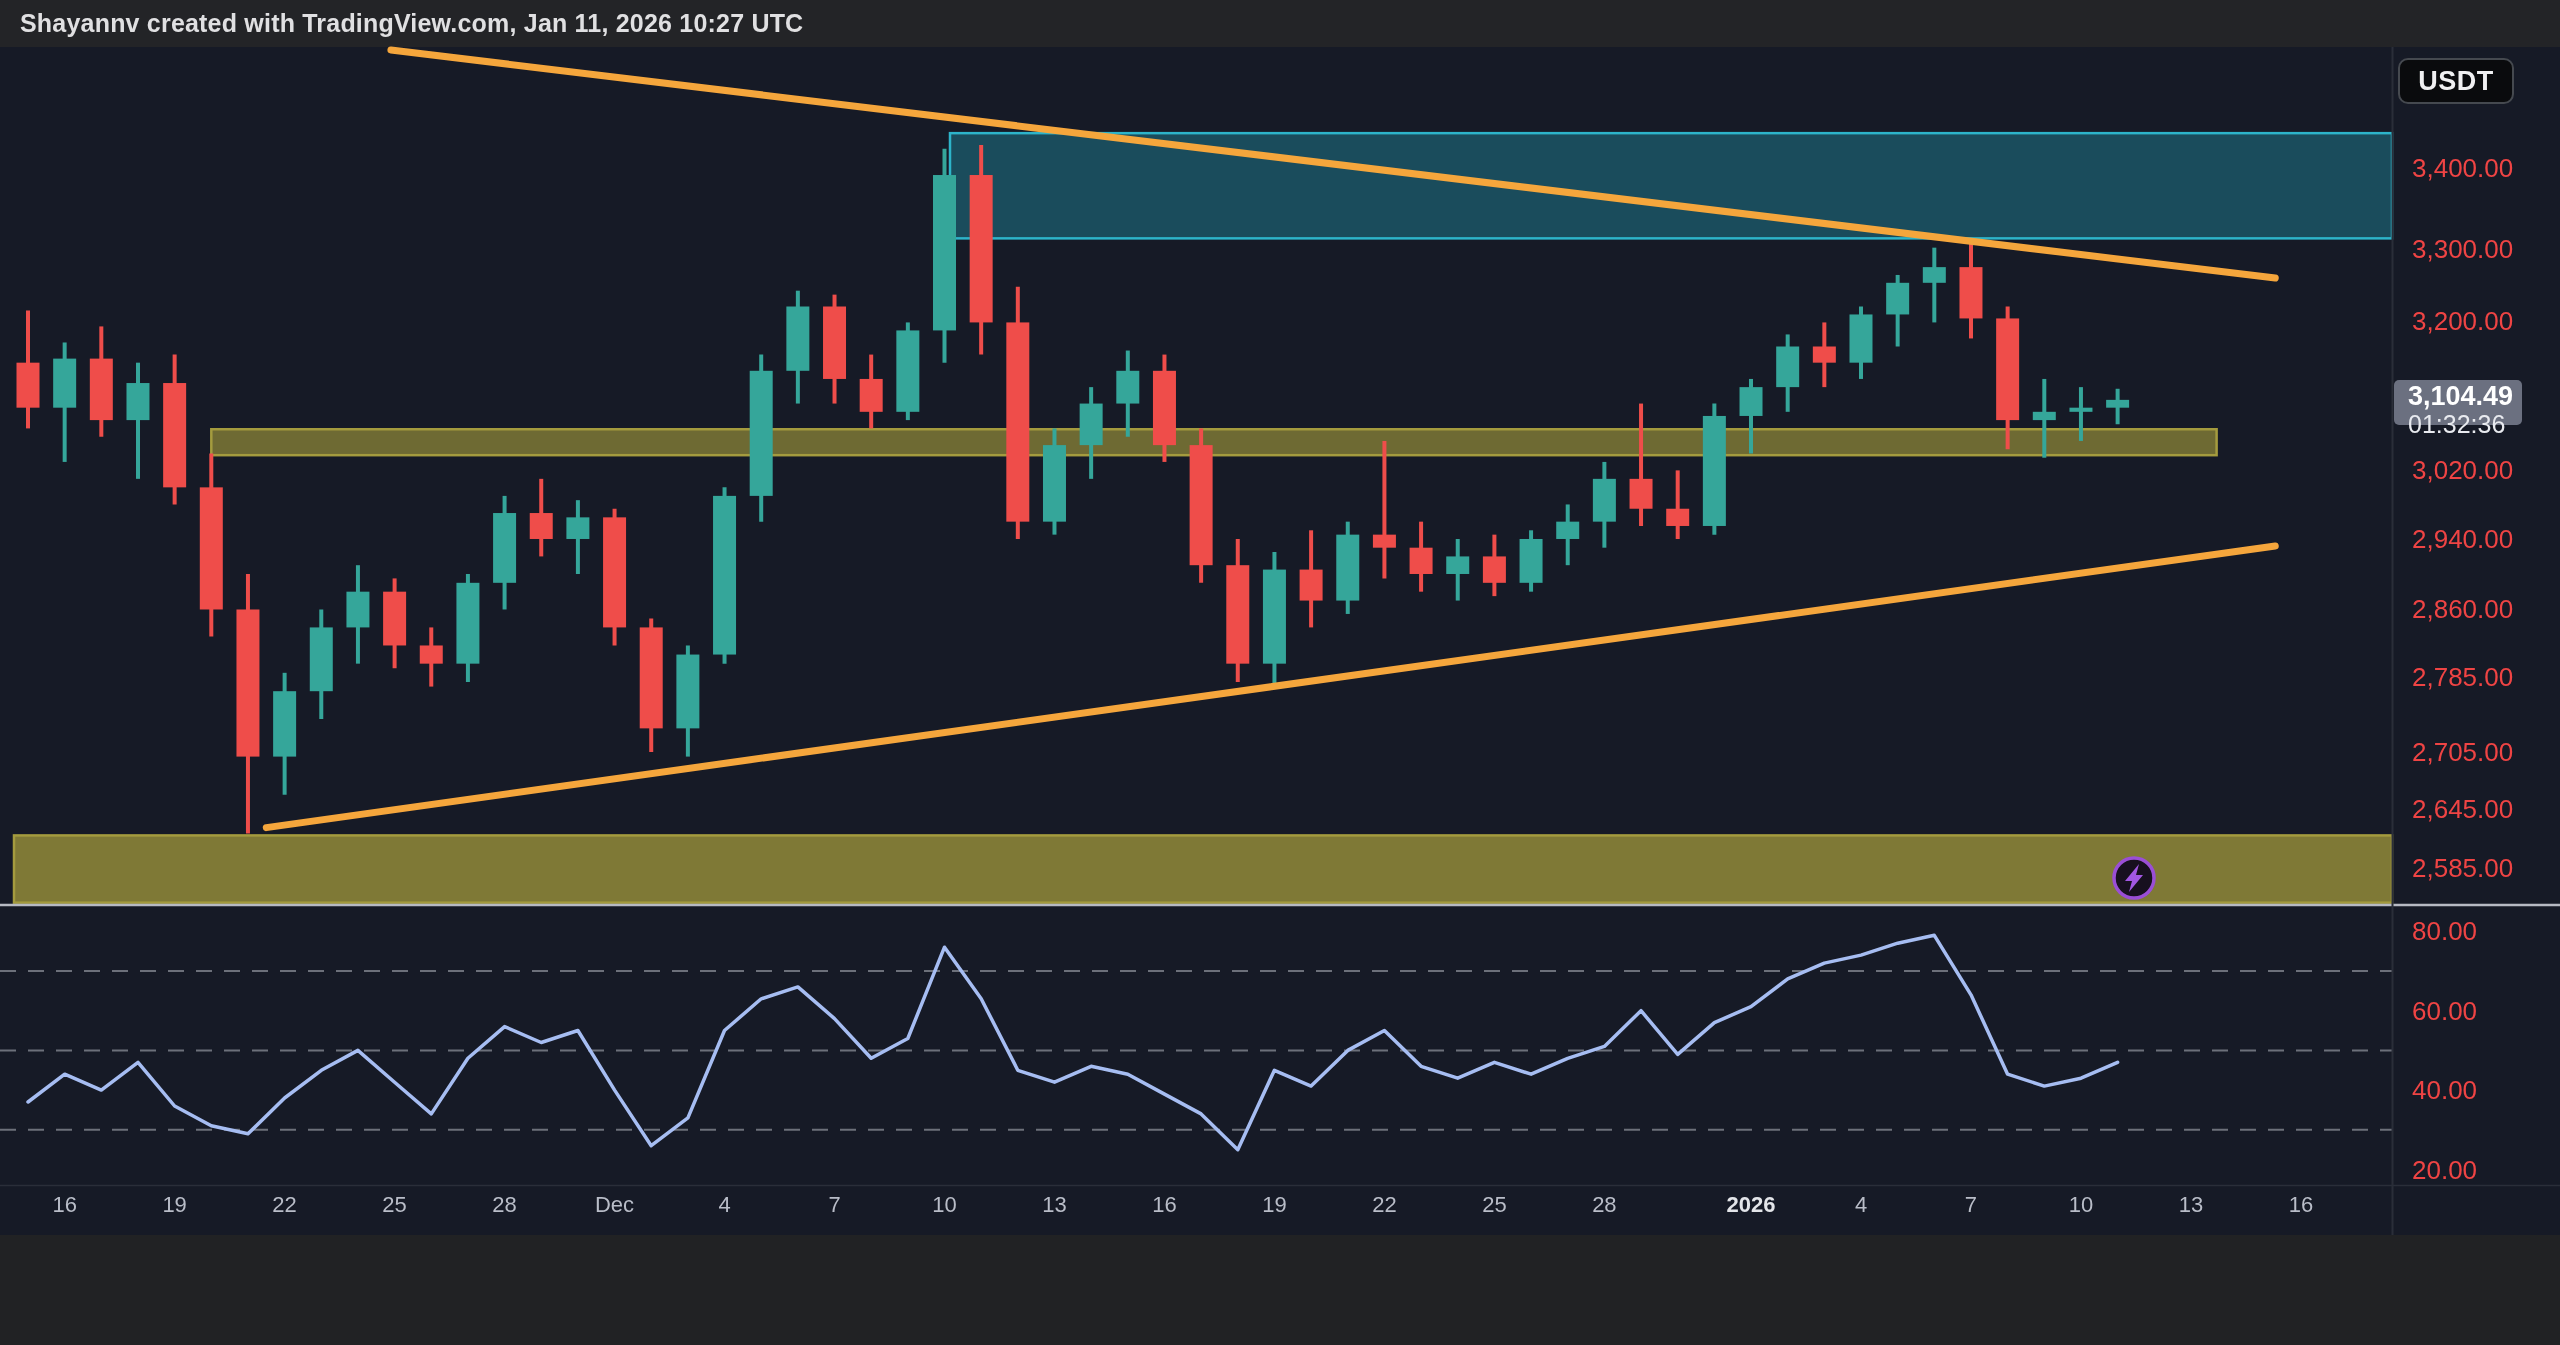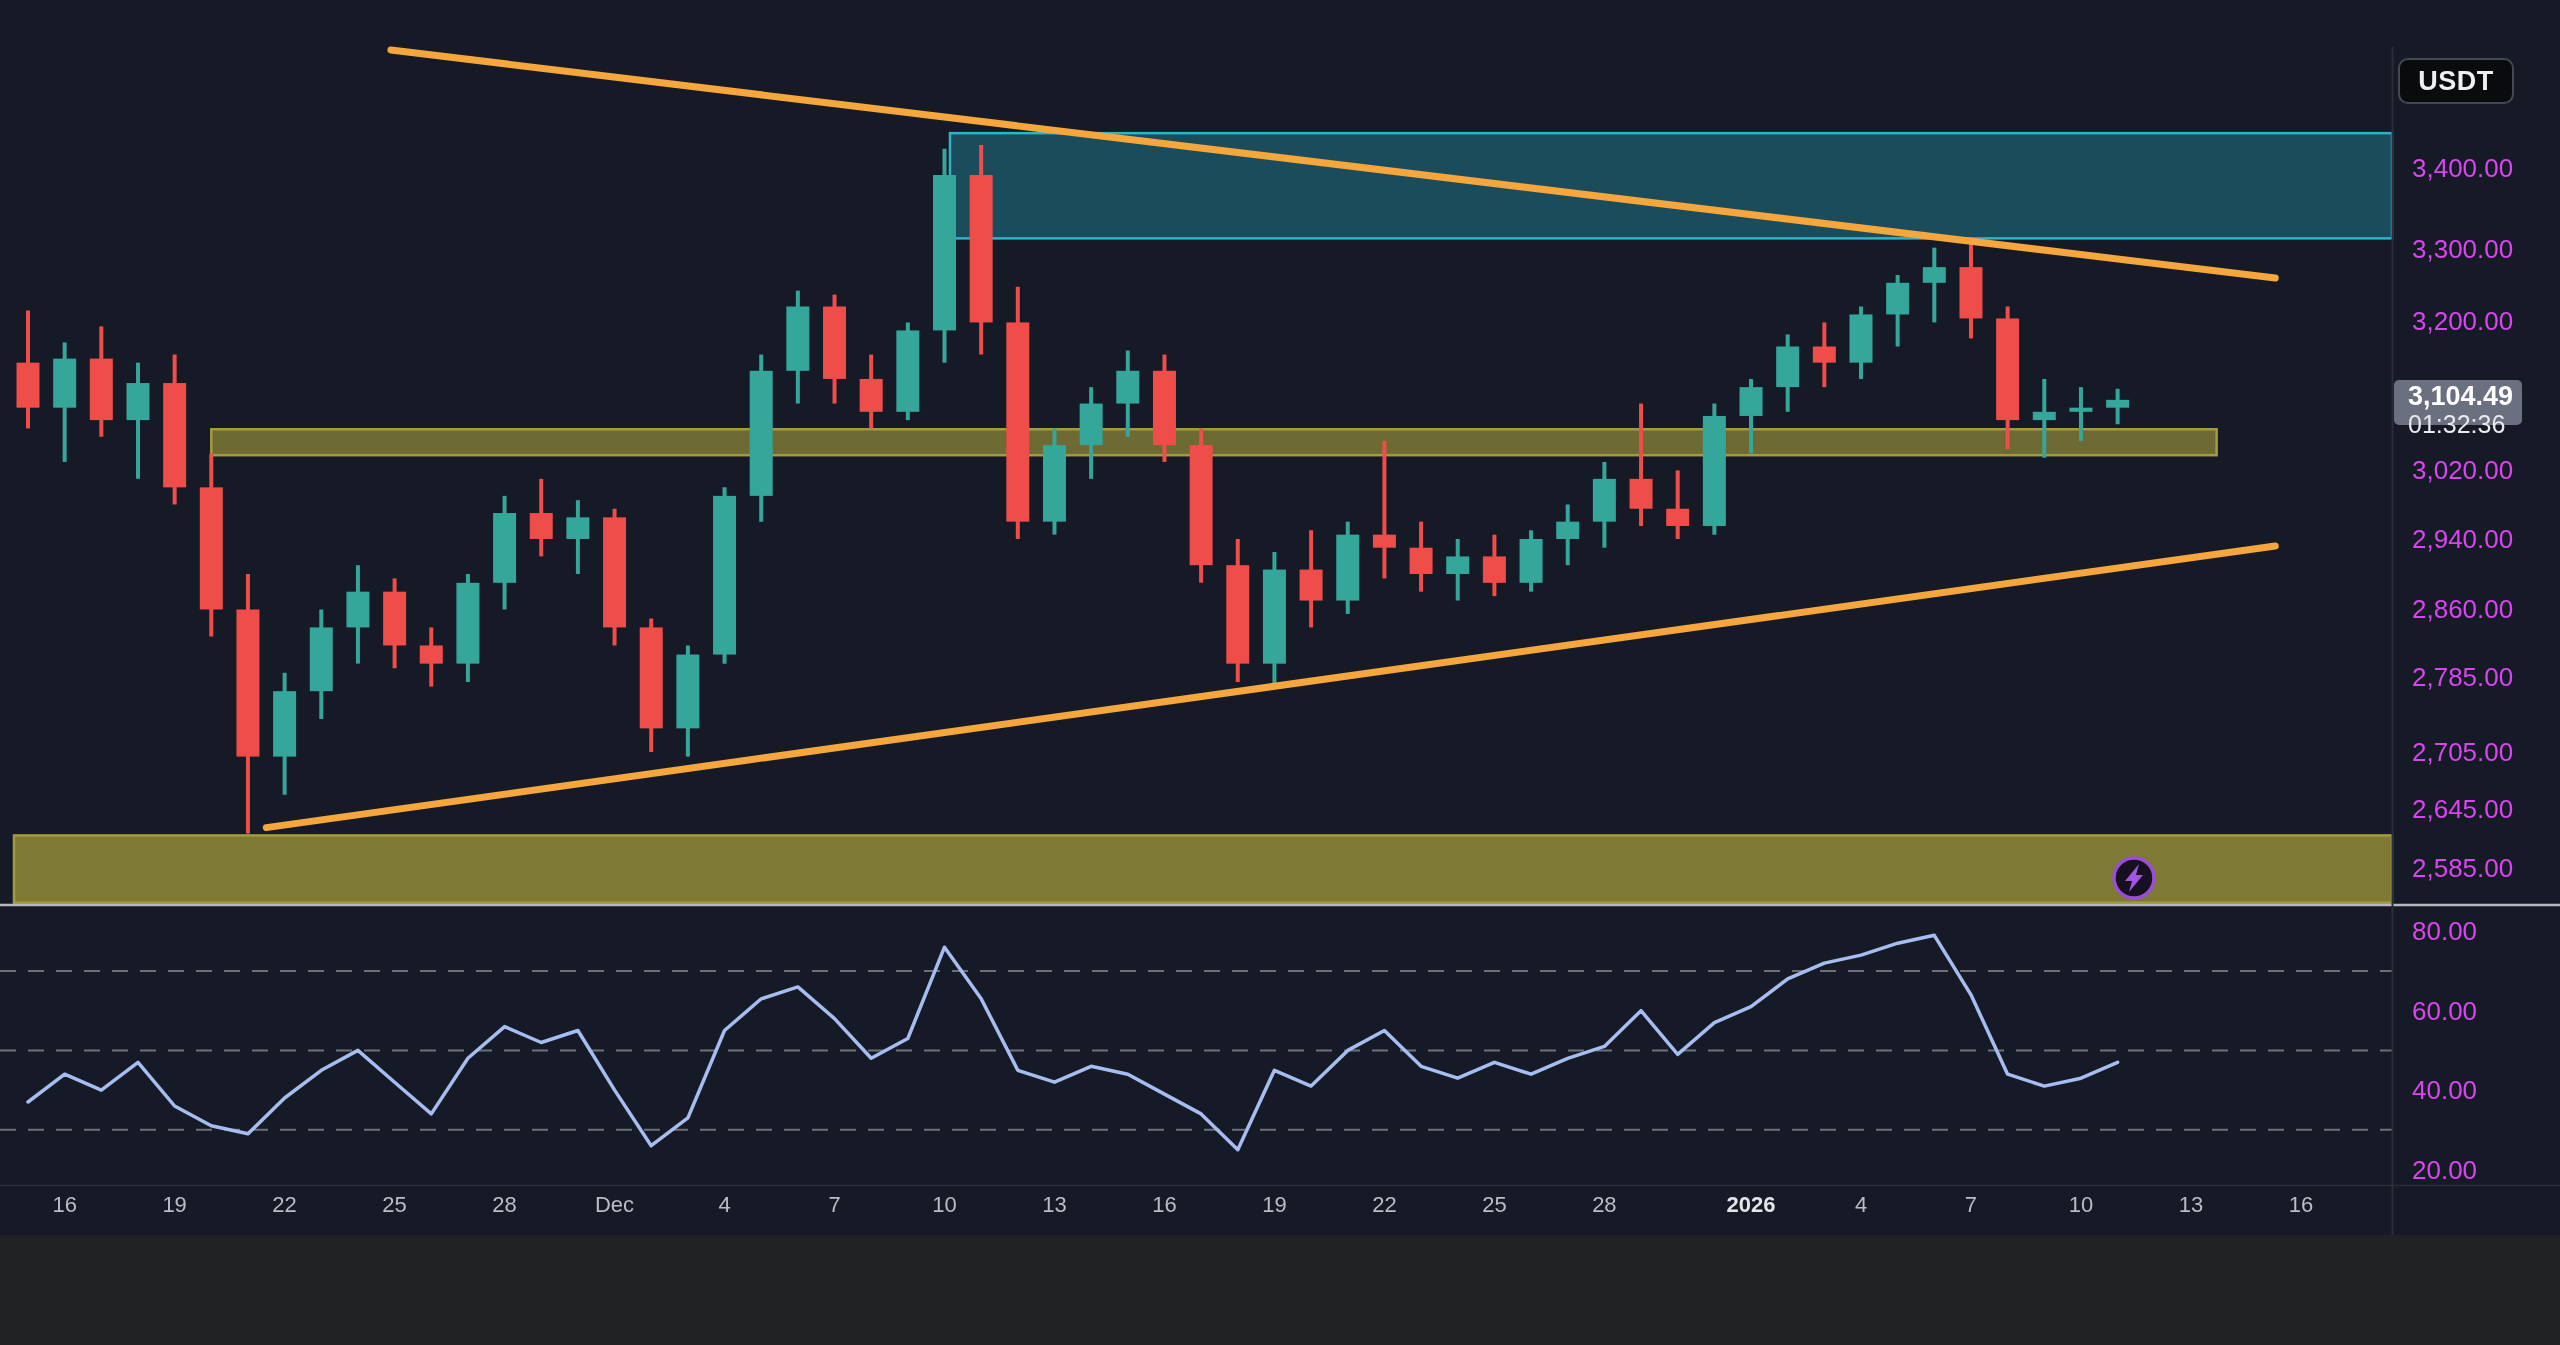--- a/index.html
+++ b/index.html
@@ -3,36 +3,39 @@
 <meta charset="utf-8">
 <style>
   html,body{margin:0;padding:0;background:#000;}
   #screen{position:relative;width:2560px;height:1345px;overflow:hidden;
     font-family:"Liberation Sans",sans-serif;background:#161a26;}
   #header{position:absolute;left:0;top:0;width:2560px;height:47px;background:#232427;}
   #attribution{position:absolute;left:20px;top:0;height:47px;display:flex;align-items:center;
     color:#e0e0e2;font-size:25px;font-weight:600;letter-spacing:.2px;}
   #chart-bg{position:absolute;left:0;top:47px;width:2560px;height:1188px;background:#161a26;}
   #chart-svg{position:absolute;left:0;top:0;width:2560px;height:1345px;}
-  .axis-tick{position:absolute;left:2412px;color:#d946ef;font-size:26px;white-space:nowrap;}
+  .axis-tick{position:absolute;left:2412px;color:#ef4444;font-size:26px;white-space:nowrap;}
   .time-tick{position:absolute;top:1192px;transform:translateX(-50%);color:#b9bdc8;font-size:22px;white-space:nowrap;}
   .time-tick.bold{font-weight:700;color:#e3e5e9;}
   #usdt-badge{position:absolute;left:2398px;top:58px;width:116px;height:46px;box-sizing:border-box;
     background:#0a0b0d;border:2px solid #45494f;border-radius:10px;display:flex;align-items:center;justify-content:center;
     color:#f0f0f2;font-size:27px;font-weight:600;letter-spacing:.5px;}
   #price-label{position:absolute;left:2394px;top:380px;width:128px;height:45px;background:#6b7080;border-radius:5px;
     padding:2px 0 0 14px;box-sizing:border-box;}
   #price-label .p1{color:#ffffff;font-size:27px;font-weight:600;line-height:29px;}
   #price-label .p2{color:#e8eaef;font-size:25px;line-height:26px;}
   #footer{position:absolute;left:0;top:1235px;width:2560px;height:110px;background:#212224;}
 </style>
 </head>
 <body>
 
 <div id="screen">
+  <div id="header">
+    <span id="attribution">Shayannv created with TradingView.com, Jan 11, 2026 10:27 UTC</span>
+  </div>
 
   <div id="chart-bg"></div>
 
   <svg id="chart-svg" viewBox="0 0 2560 1345">
       <rect x="949.9989999999999" y="133.15738558110257" width="1442.0010000000002" height="105.21684534309108" fill="rgba(32,152,175,0.40)" stroke="#2db4ca" stroke-width="2.5"></rect>
       <rect x="211.29999999999998" y="429.2436528684317" width="2005.302" height="25.94438527629893" fill="rgba(192,180,64,0.52)" stroke="#a49b3e" stroke-width="2.5"></rect>
       <rect x="14" y="835.4176547454788" width="2378" height="67.25388140504697" fill="rgba(192,180,64,0.62)" stroke="#a49b3e" stroke-width="2.5"></rect>
       <line x1="0" y1="971" x2="2392" y2="971" stroke="#6c707a" stroke-width="2" stroke-dasharray="16 12"></line>
       <line x1="0" y1="1050.4" x2="2392" y2="1050.4" stroke="#6c707a" stroke-width="2" stroke-dasharray="16 12"></line>
       <line x1="0" y1="1129.8" x2="2392" y2="1129.8" stroke="#6c707a" stroke-width="2" stroke-dasharray="16 12"></line>

